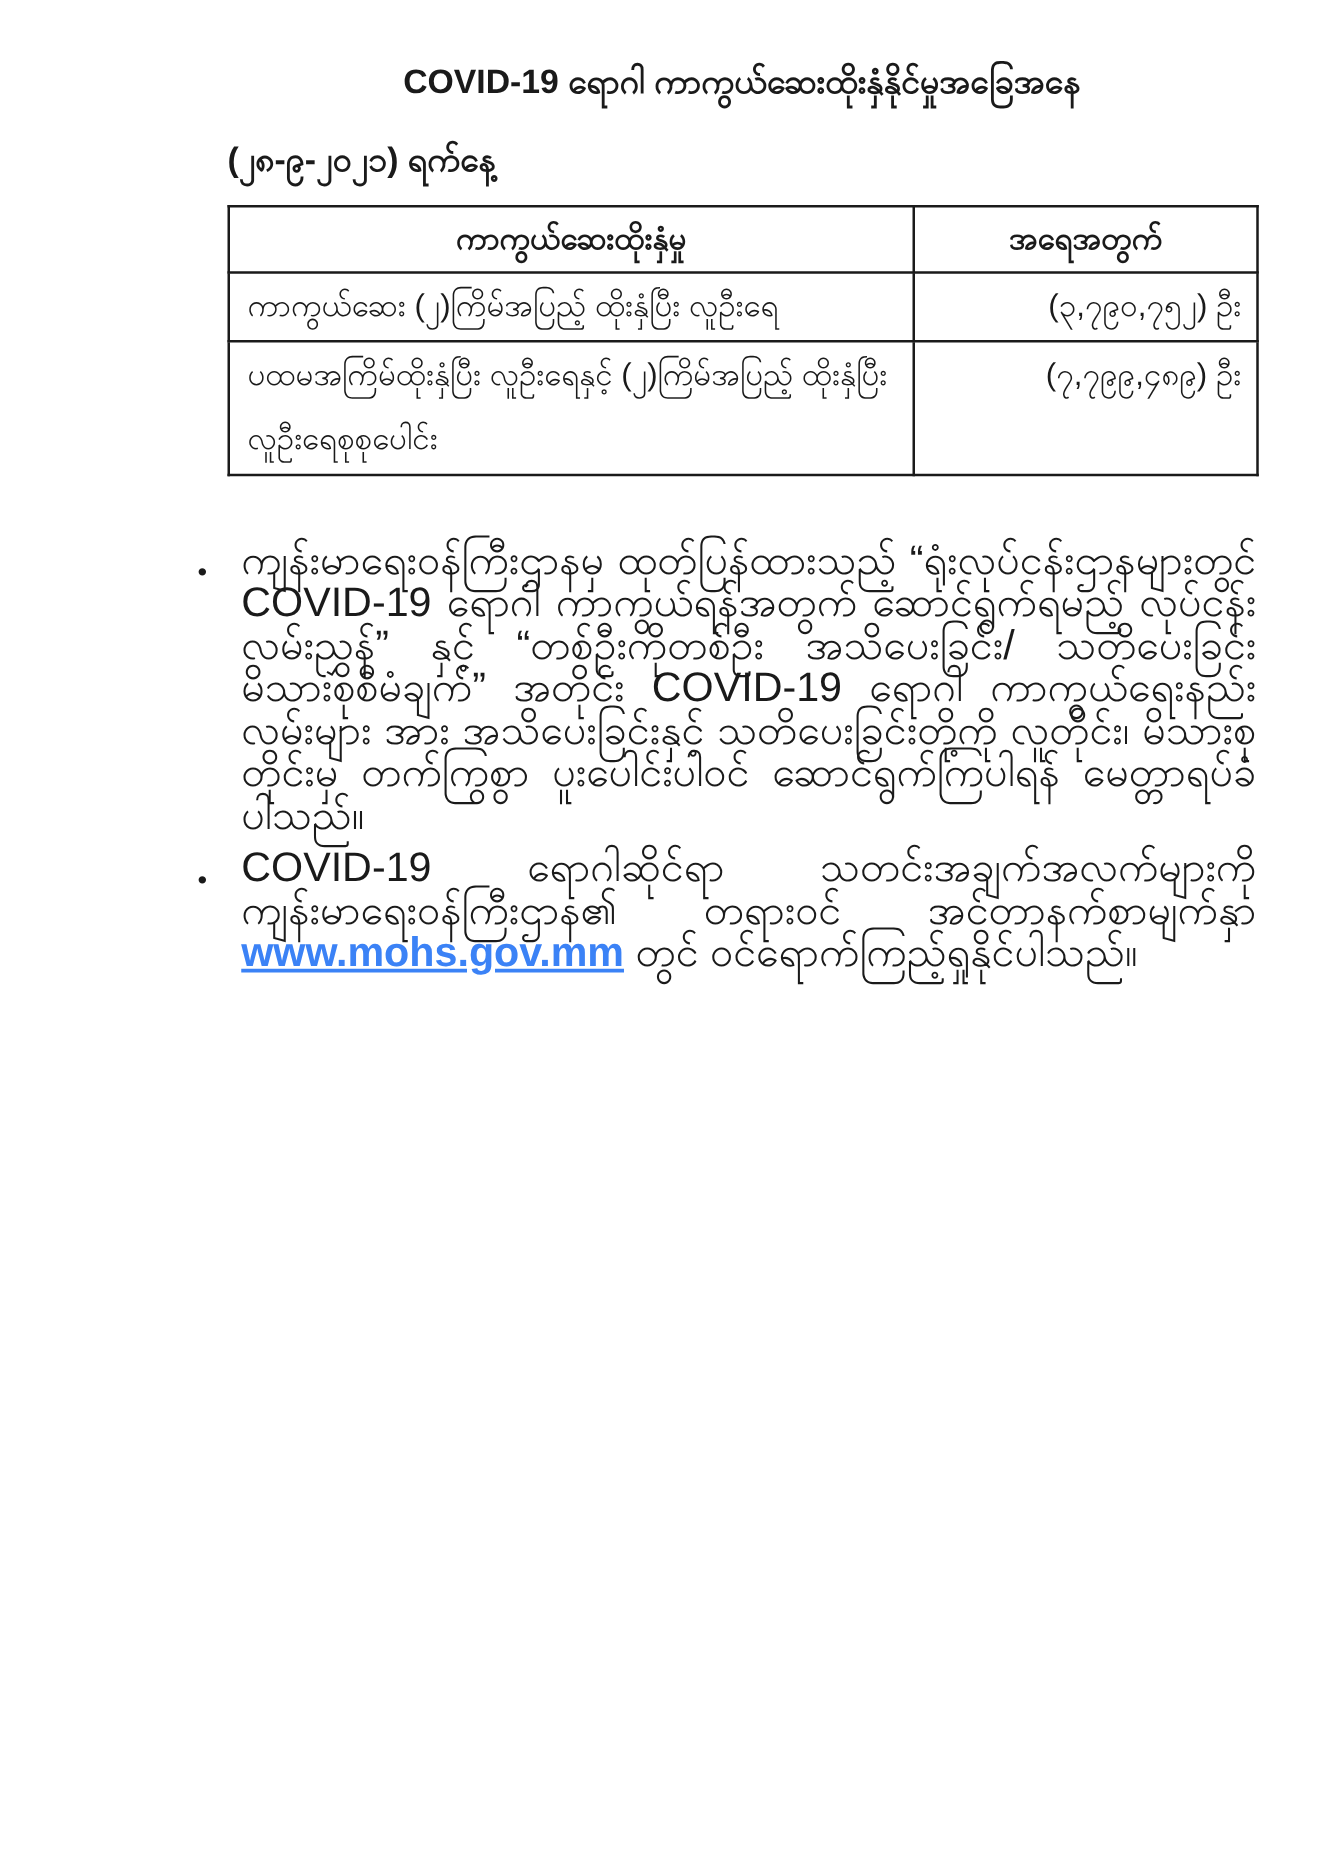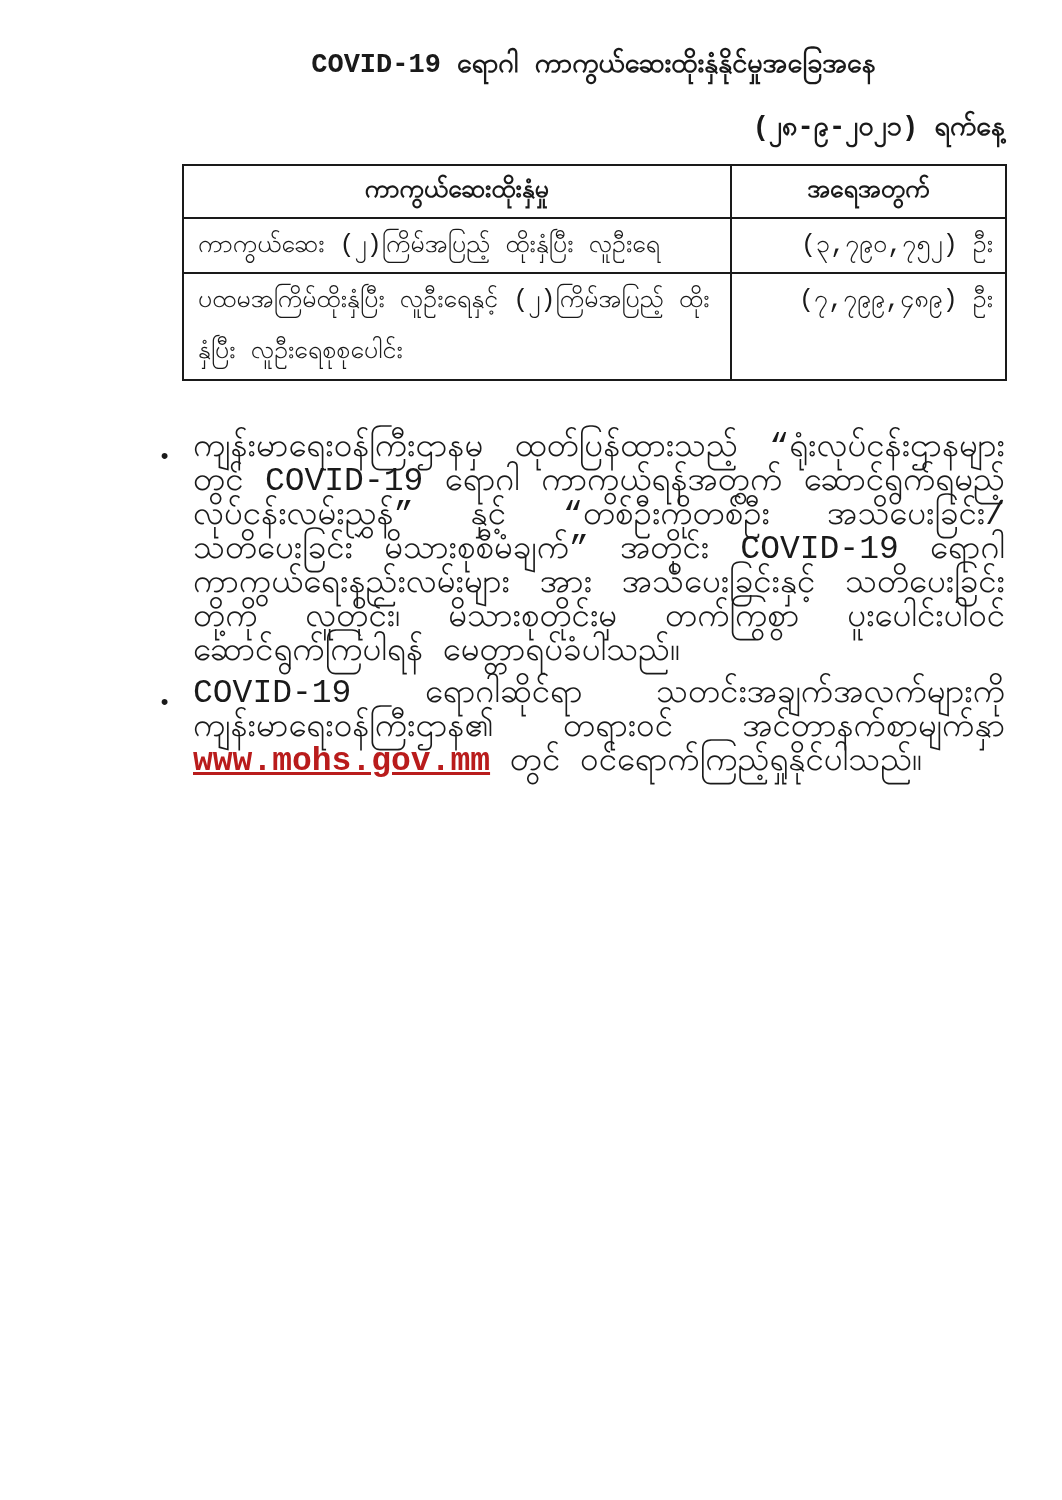--- a/index.html
+++ b/index.html
@@ -1,36 +1,36 @@
 <!DOCTYPE html>
 <html><head>
 <meta charset="utf-8">
 <style>
-  * { box-sizing: border-box; font-family: Liberation Mono, monospace; }
+  * { box-sizing: border-box; }
   html, body { margin: 0; padding: 0; background: #e8e8e8; }
   .page {
     position: relative;
     width: 1062px;
     height: 1500px;
     margin: 0 auto;
     background: #ffffff;
     color: #1a1a1a;
     font-family: "Liberation Sans", "DejaVu Sans", sans-serif;
     overflow: hidden;
   }
   .doc-title {
     margin: 46px 57px 0 182px;
     text-align: center;
     font-size: 27px;
     font-weight: 700;
     line-height: 1.45;
   }
   .doc-date {
     margin: 24px 57px 16px 182px;
-    text-align: right;
+    text-align: left;
     font-size: 27px;
     font-weight: 700;
     line-height: 1.45;
   }
   table.vax {
     margin: 16px 0 12px 182px;
     width: 823px;
     border-collapse: collapse;
     table-layout: fixed;
   }
@@ -77,21 +77,21 @@
     line-height: 54px;
     color: #1a1a1a;
   }
   .note .btext {
     flex: 1 1 auto;
     font-size: 33px;
     line-height: 34px;
     text-align: justify;
   }
   a.mohs-link {
-    color: #b91c1c;
+    color: #3b82f6;
     font-weight: 700;
     text-decoration: underline;
   }
 </style>
 </head>
 <body>
 
 <div class="page">
 
   <h1 class="doc-title">COVID-19 ရောဂါ ကာကွယ်ဆေးထိုးနှံနိုင်မှုအခြေအနေ</h1>

